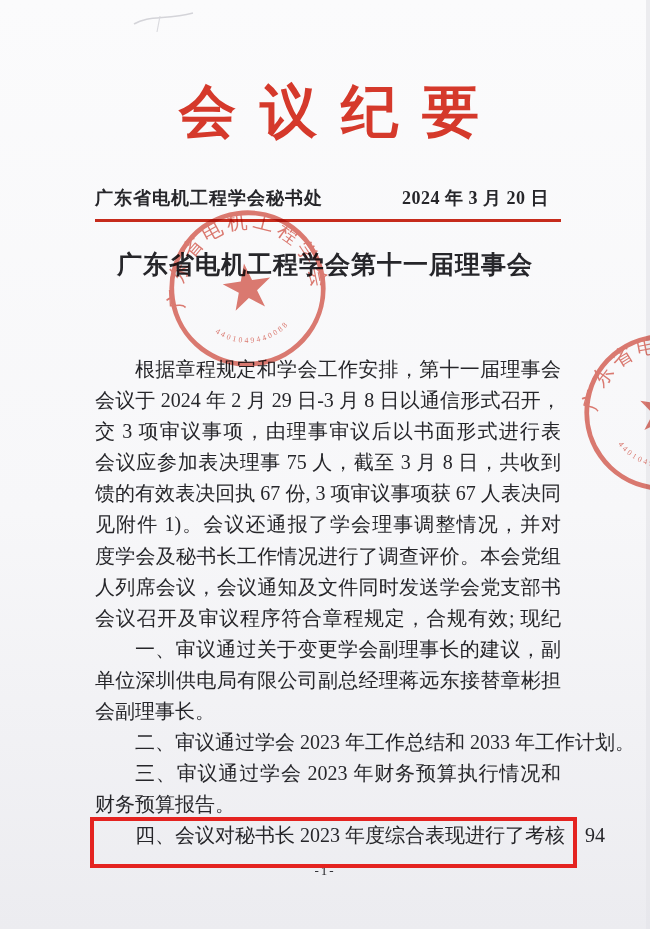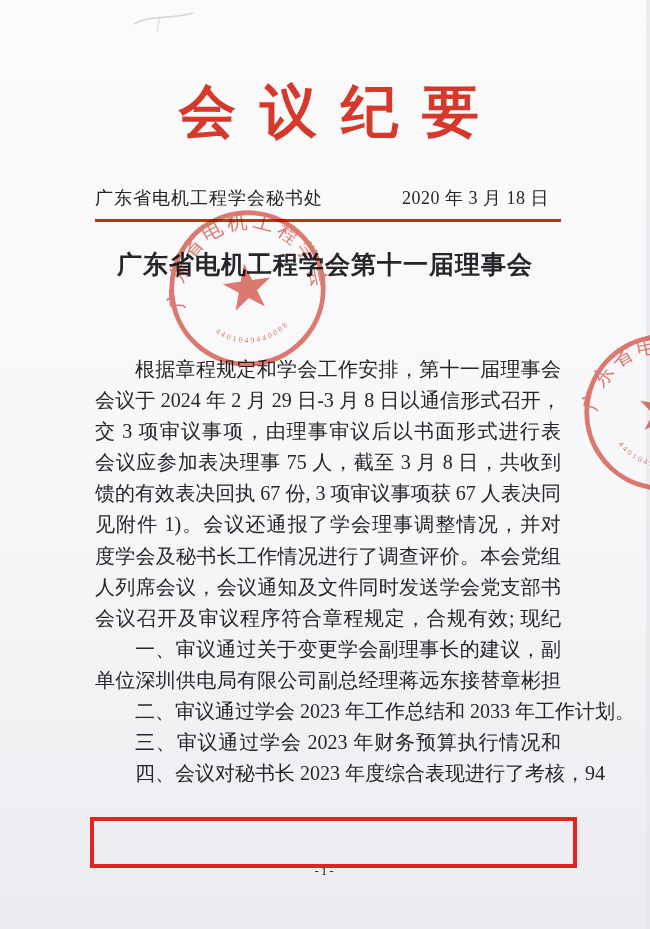--- a/index.html
+++ b/index.html
@@ -13,21 +13,21 @@
         background:linear-gradient(180deg,#fbfbfc 0%,#f7f7f9 55%,#ececf0 100%);
         color:var(--text-color);}
   .page::after{content:"";position:absolute;right:0;top:0;width:4px;height:100%;
         background:#e6e6ea;opacity:.7;}
   .smudge{position:absolute;left:130px;top:4px;opacity:.55;}
   .doc-title{position:absolute;top:74px;left:0;width:650px;margin:0;
         text-align:center;font-size:57px;font-weight:700;color:var(--title-red);
         letter-spacing:24px;padding-left:32px;box-sizing:border-box;}
   .meta-row{position:absolute;top:186px;left:95px;width:466px;display:flex;
         justify-content:space-between;align-items:flex-start;font-size:18px;
-        letter-spacing:1px;}
+        letter-spacing:1px;font-weight:bold;}
   .meta-date{padding-right:12px;letter-spacing:.5px;}
   .rule{position:absolute;top:219px;left:95px;width:466px;height:3px;
         background:var(--rule-red);}
   .heading{position:absolute;top:245px;left:0;width:650px;text-align:center;
         font-weight:700;font-size:25px;line-height:39px;letter-spacing:1px;z-index:2;}
   .stamp{position:absolute;mix-blend-mode:multiply;opacity:.78;z-index:3;
         pointer-events:none;}
   .stamp-1{left:165px;top:206px;transform:rotate(-8deg);}
   .stamp-2{left:580px;top:330px;transform:rotate(10deg);}
   .body-text{position:absolute;top:354px;left:95px;width:466px;font-size:20px;
@@ -51,21 +51,21 @@
 
   <svg class="smudge" width="70" height="34" viewBox="0 0 70 34">
     <path d="M4,20 C18,11 36,16 63,9" stroke="#b5b5bd" stroke-width="1.6" fill="none"></path>
     <path d="M30,12 L27,28" stroke="#bfbfc6" stroke-width="1.2" fill="none"></path>
   </svg>
 
   <h1 class="doc-title">会议纪要</h1>
 
   <div class="meta-row">
     <span class="meta-issuer">广东省电机工程学会秘书处</span>
-    <span class="meta-date">2020 年 3 月 18 日</span>
+    <span class="meta-date">2024 年 3 月 20 日</span>
   </div>
 
   <div class="rule"></div>
 
   <div class="heading">
     <div>广东省电机工程学会第十一届理事会</div>
   </div>
 
   <svg class="stamp stamp-1" width="165" height="165" viewBox="0 0 170 170">
     <g id="stamp-g" stroke="var(--stamp-red)" fill="var(--stamp-red)">
@@ -91,22 +91,24 @@
       <div class="line fill">会议于 2024 年 2 月 29 日-3 月 8 日以通信形式召开，会议提</div>
       <div class="line fill">交 3 项审议事项，由理事审议后以书面形式进行表决。本次</div>
       <div class="line fill">会议应参加表决理事 75 人，截至 3 月 8 日，共收到书面反</div>
       <div class="line fill">馈的有效表决回执 67 份, 3 项审议事项获 67 人表决同意( 详</div>
       <div class="line fill">见附件 1)。会议还通报了学会理事调整情况，并对 2023 年</div>
       <div class="line fill">度学会及秘书长工作情况进行了调查评价。本会党组织负责</div>
       <div class="line fill">人列席会议，会议通知及文件同时发送学会党支部书记审阅;</div>
       <div class="line fill">会议召开及审议程序符合章程规定，合规有效; 现纪要如下:</div>
       <div class="line indent fill">一、审议通过关于变更学会副理事长的建议，副理事长</div>
       <div class="line fill">单位深圳供电局有限公司副总经理蒋远东接替章彬担任学</div>
+      <div class="line">会副理事长。</div>
       <div class="line indent">二、审议通过学会 2023 年工作总结和 2033 年工作计划。</div>
       <div class="line indent fill">三、审议通过学会 2023 年财务预算执行情况和 2024 年</div>
+      <div class="line">财务预算报告。</div>
       <div class="line indent">四、会议对秘书长 2023 年度综合表现进行了考核，94</div>
     </div>
 
   <div class="highlight-box"></div>
 
   <div class="page-number">-1-</div>
 
 </div>
 
 </body></html>

